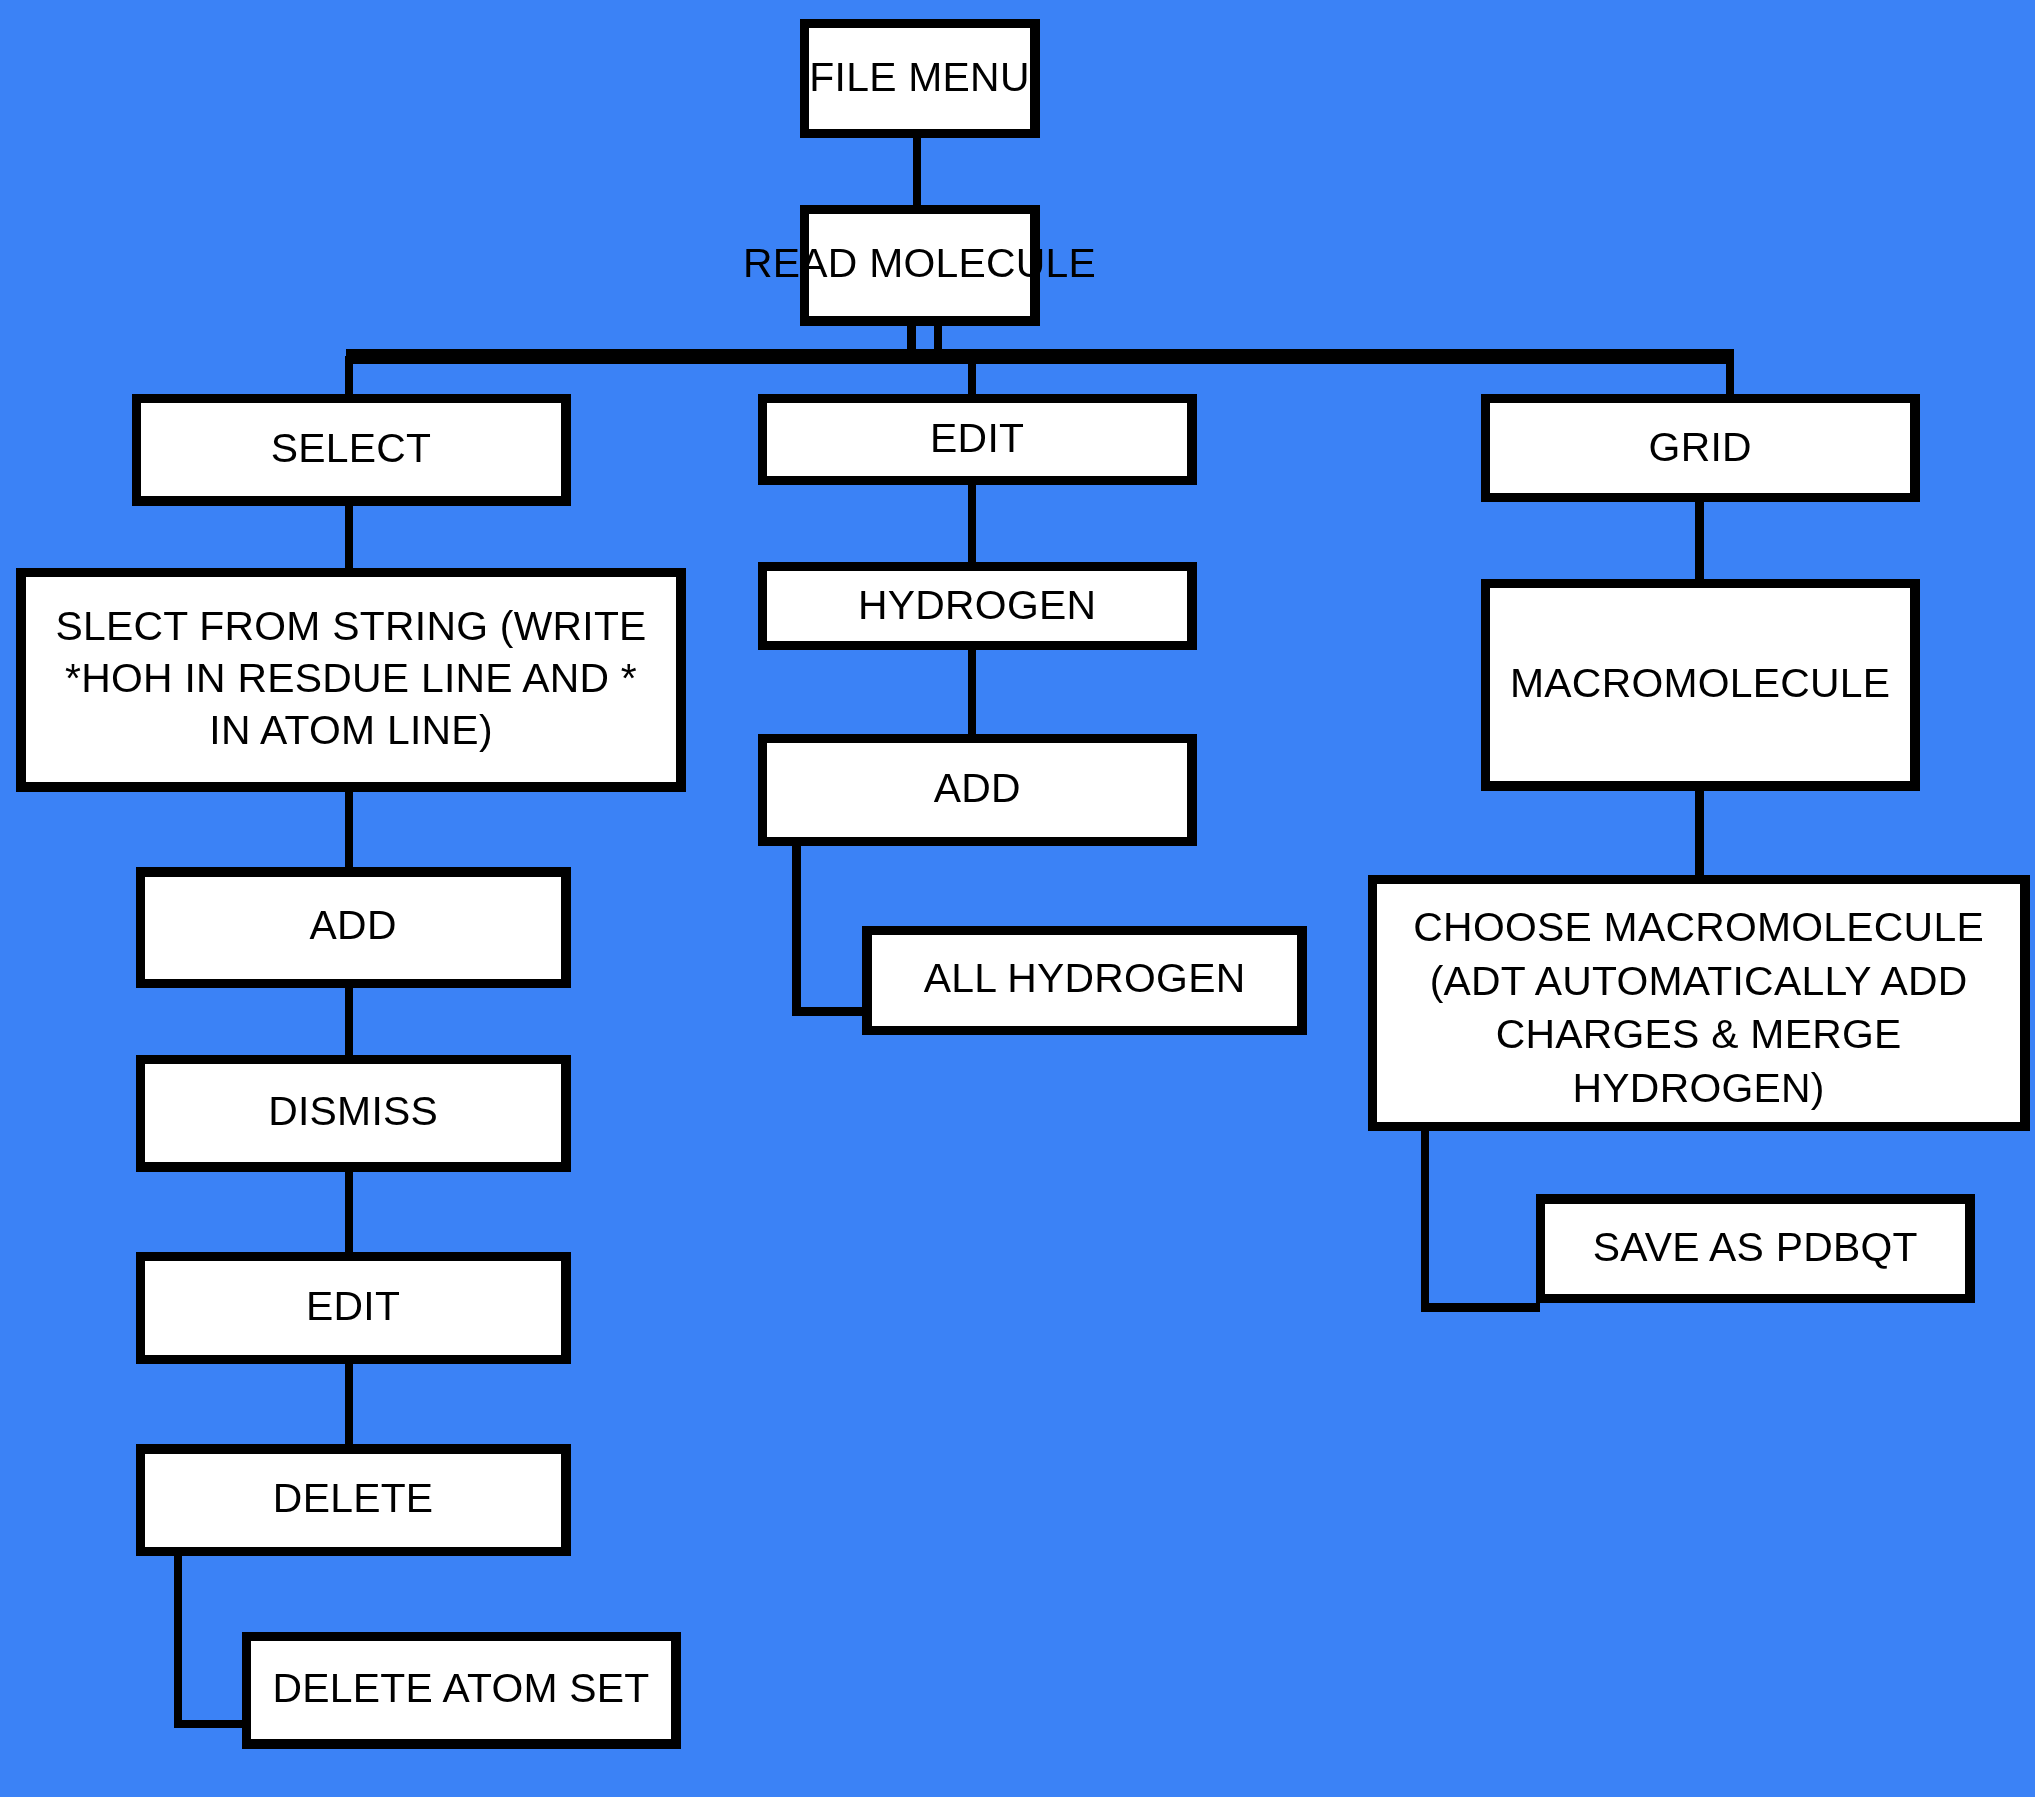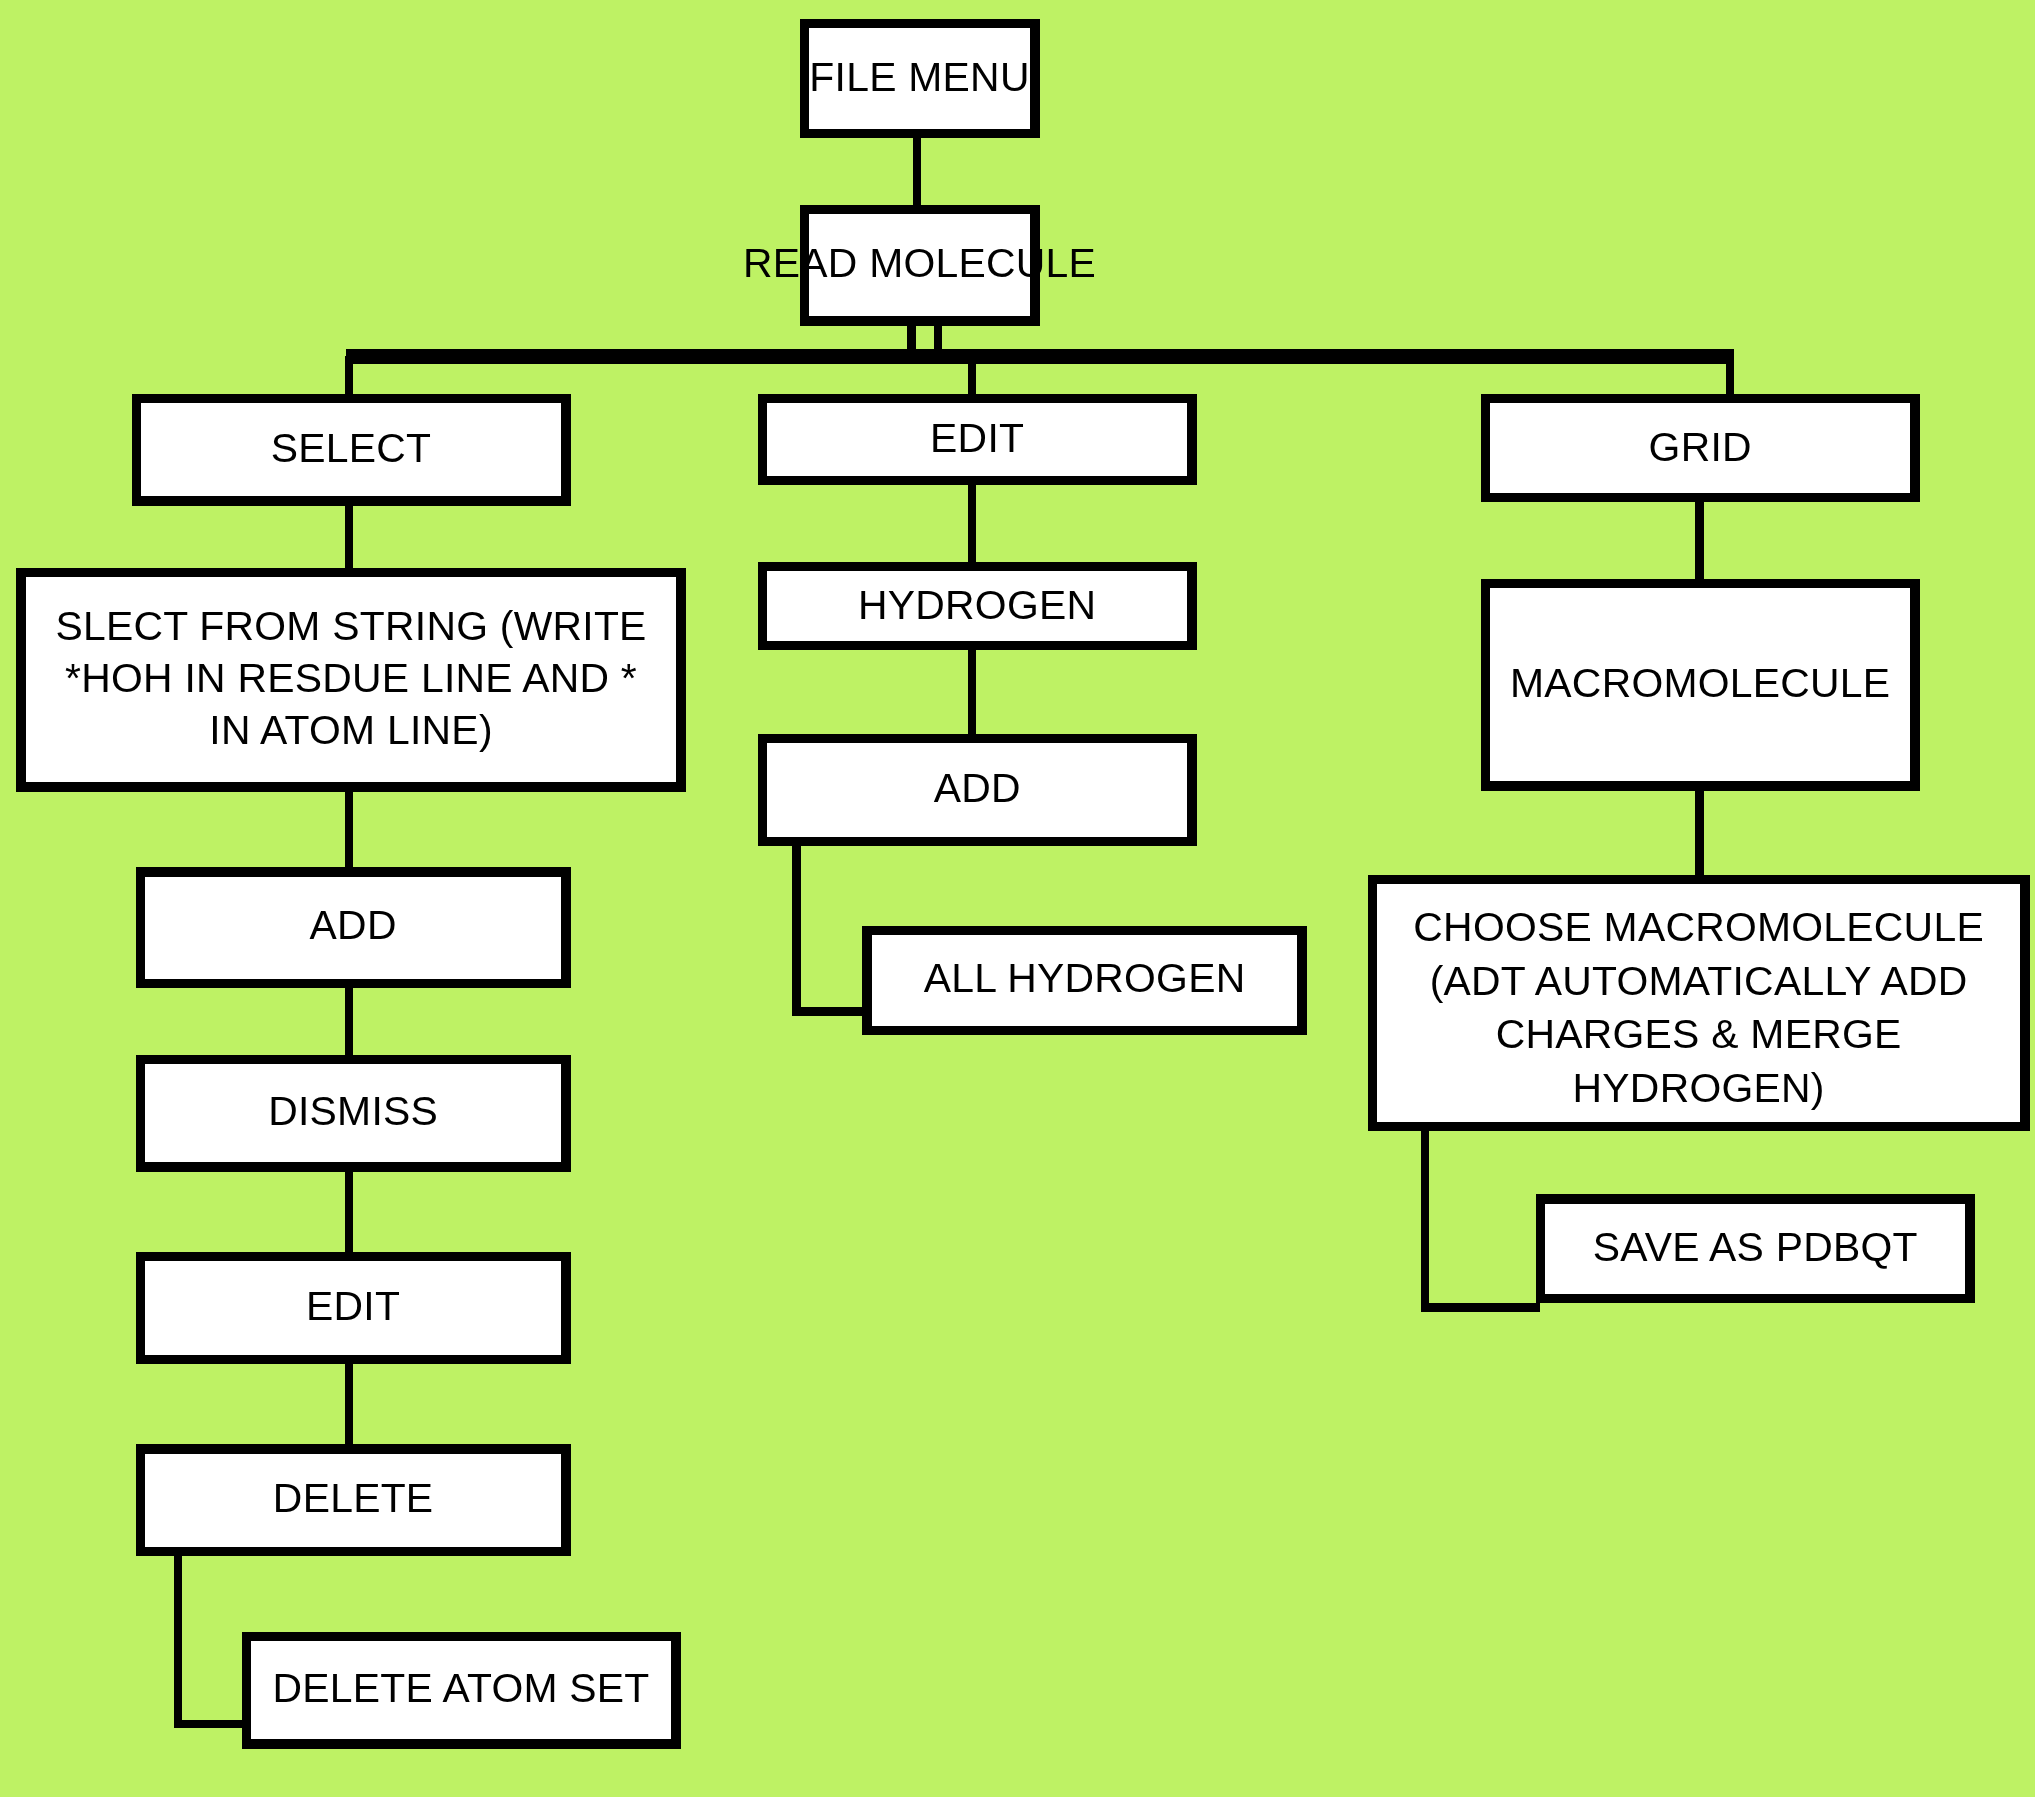--- a/index.html
+++ b/index.html
@@ -10,21 +10,21 @@
   body {
     width: 2035px;
     height: 1798px;
     overflow: hidden;
     font-family: "Liberation Sans", sans-serif;
   }
   #flow-root {
     position: relative;
     width: 2035px;
     height: 1798px;
-    background: #bef264;
+    background: #3b82f6;
   }
   svg#flow-svg {
     position: absolute;
     top: 0;
     left: 0;
     width: 2035px;
     height: 1798px;
     display: block;
   }
   .node-box {

